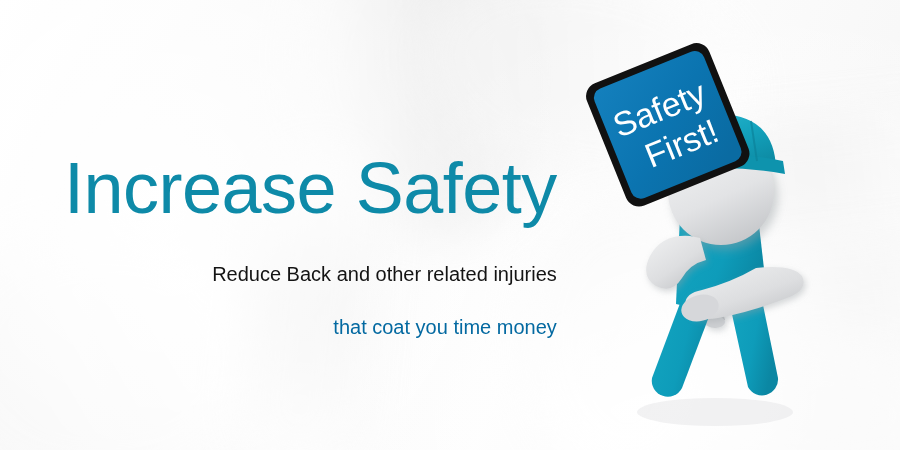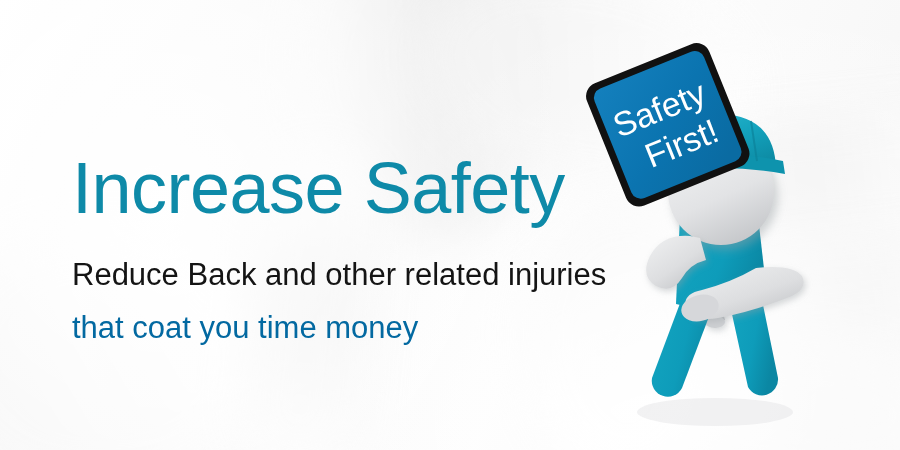--- a/index.html
+++ b/index.html
@@ -85,36 +85,37 @@
   .bg-wash {
     position: absolute; inset: 0;
     background:
       radial-gradient(circle at 18% 45%, rgba(255,255,255,.96) 0%, rgba(255,255,255,0) 55%),
       radial-gradient(circle at 82% 88%, rgba(255,255,255,.92) 0%, rgba(255,255,255,0) 50%);
   }
 
   
   .text-block {
     position: absolute;
-    left: 72px;
+    left: 64px;
     top: 152px;
   }
   .headline {
     font-size: 72px;
     line-height: 1;
     font-weight: 400;
     letter-spacing: -0.5px;
     white-space: nowrap;
   }
   .subline {
-    font-size: 31px;
+    font-size: 20px;
     line-height: 53px;
     font-weight: 400;
     color: #141414;
     white-space: nowrap;
+    text-align: right;
   }
   .sub-wrap { margin-top: 24px; }
 
   
   .character {
     position: absolute;
     left: 540px;
     top: 20px;
     width: 360px;
     height: 430px;

